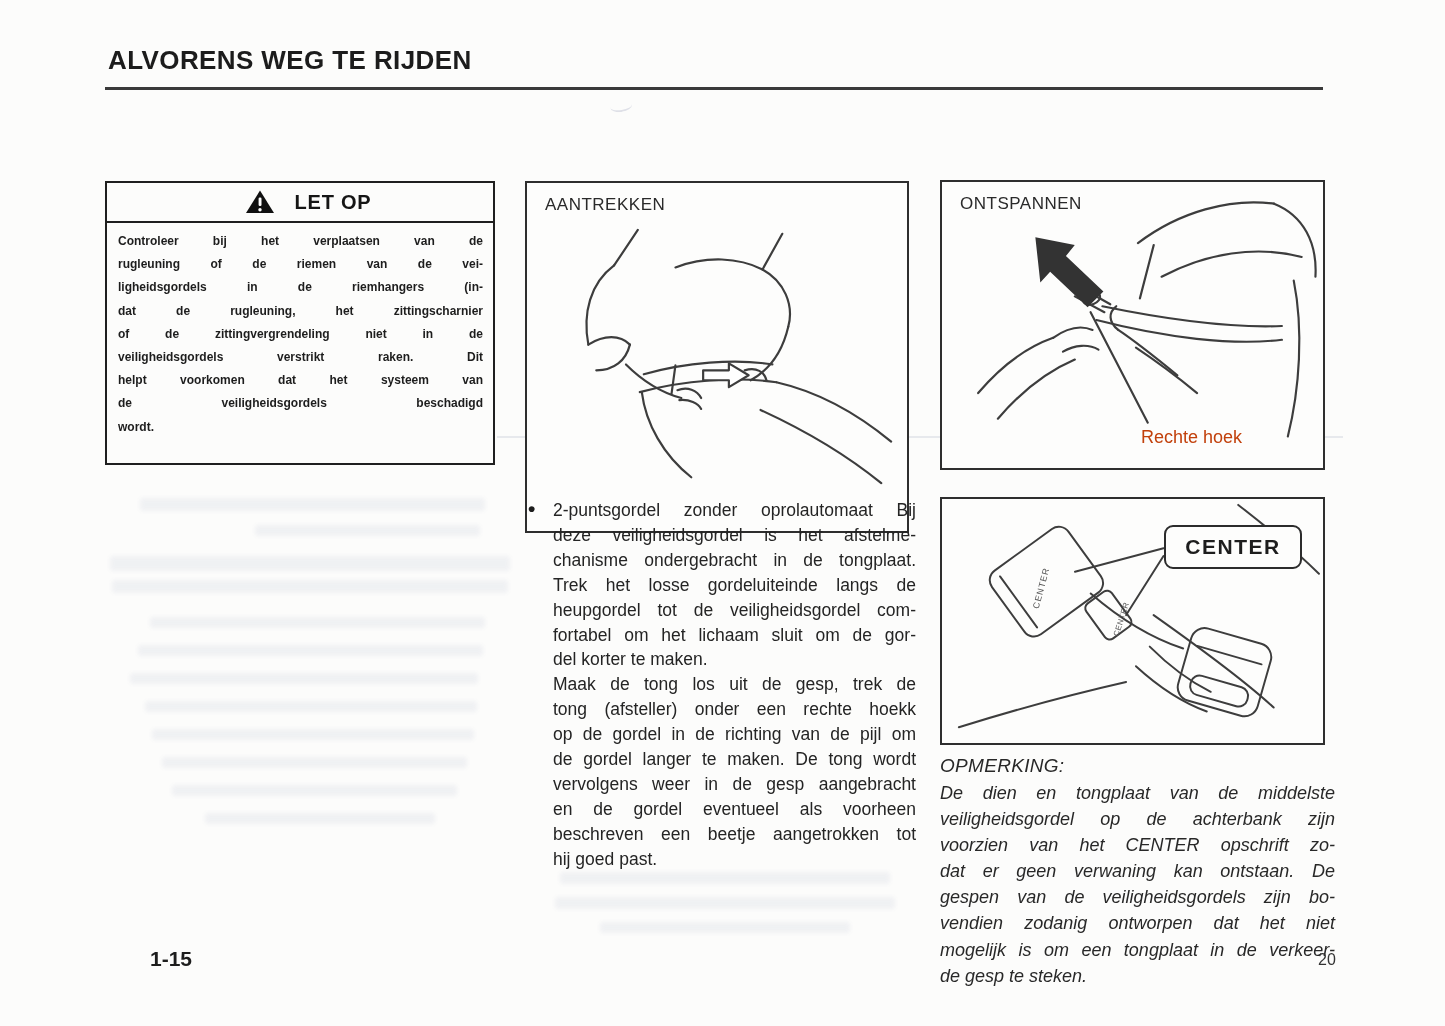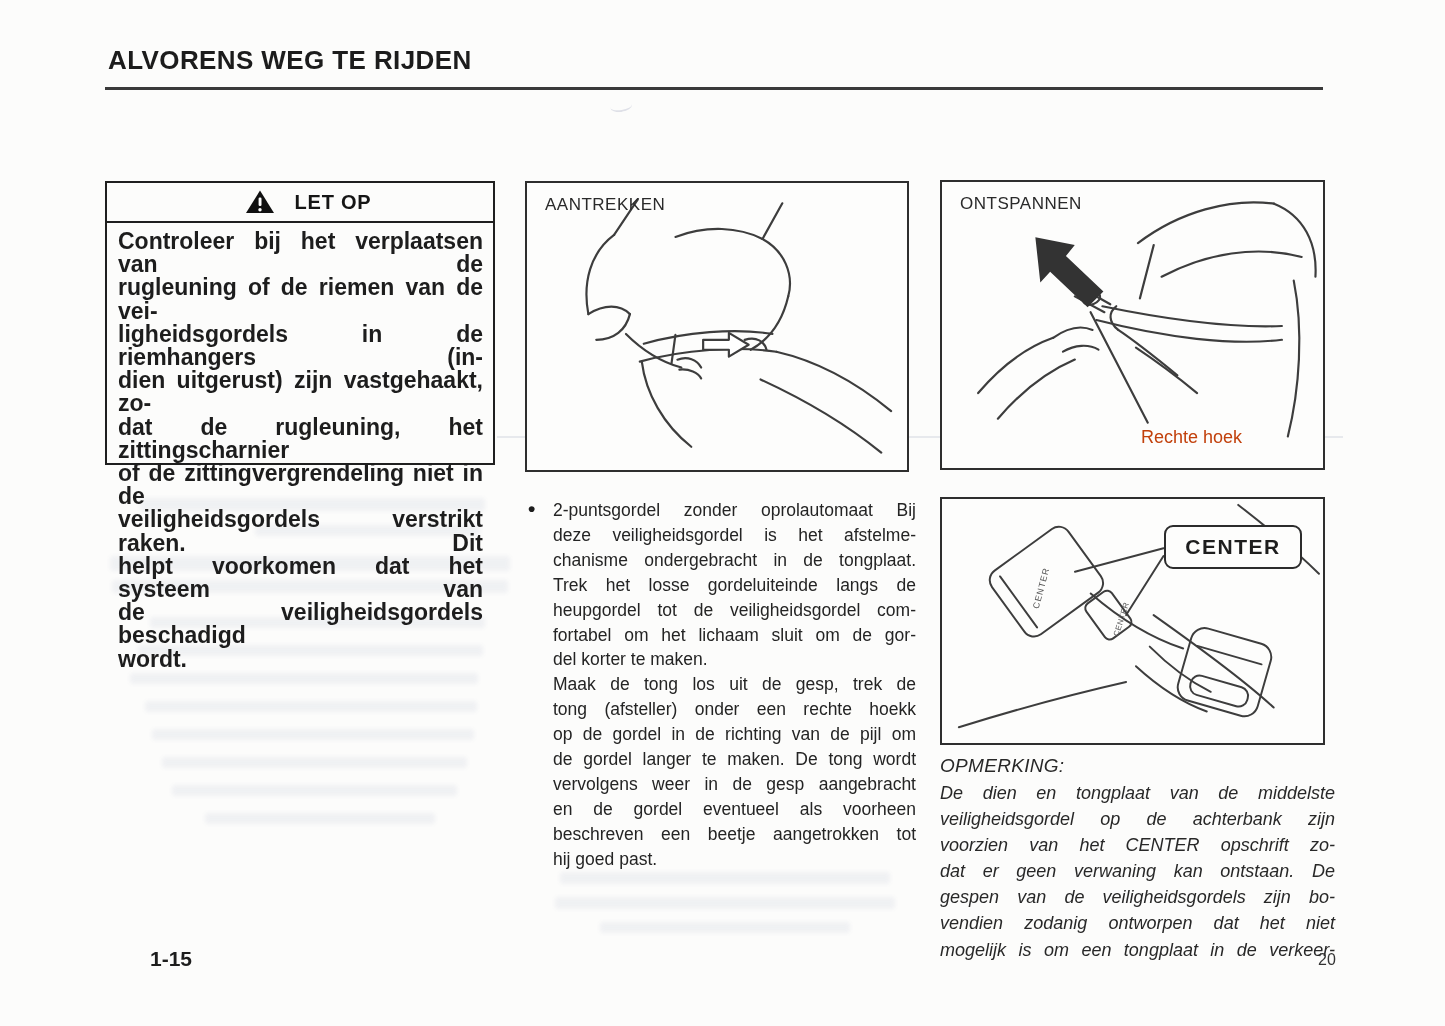--- a/index.html
+++ b/index.html
@@ -24,32 +24,32 @@
     left:105px;top:181px;width:390px;height:284px;
     border:2.5px solid #1f1f1f;background:#fcfcfb;box-sizing:border-box;
   }
   .warning-title-bar{
     height:38px;border-bottom:2.5px solid #1f1f1f;
     display:flex;align-items:center;justify-content:center;gap:19px;padding-left:17px;
   }
   .warning-title{font-size:20px;font-weight:bold;letter-spacing:.8px;color:#151515;}
   .warning-body{
     padding:7px 10px 0 11px;
-    font-size:23px;font-weight:bold;line-height:23.2px;color:#1d1d1d;border-radius:8px;
+    font-size:12px;font-weight:bold;line-height:23.2px;color:#1d1d1d;border-radius:8px;
   }
 
   
   .lines div{text-align:justify;text-align-last:justify;}
   .lines div.nj{text-align-last:left;}
 
   
   .figure{
     border:2px solid #2e2e2e;background:#fdfdfc;box-sizing:border-box;
   }
-  .fig-aantrekken{left:525px;top:181px;width:384px;height:291px;}
+  .fig-aantrekken{left:525px;top:181px;width:384px;height:352px;}
   .fig-ontspannen{left:940px;top:180px;width:385px;height:290px;}
   .fig-center{left:940px;top:497px;width:385px;height:248px;}
   .fig-label{
     position:absolute;left:18px;top:12px;font-size:17px;letter-spacing:.5px;color:#2a2a2a;
   }
   .fig-svg{position:absolute;left:0;top:0;width:100%;height:100%;}
   .fig-caption{
     position:absolute;left:130px;top:245px;width:170px;text-align:right;
     font-size:18px;color:#c2410c;
   }
@@ -110,21 +110,20 @@
       <path d="M15,1.5 L29,24 H1 Z" fill="#101010"></path>
       <rect x="13.6" y="8.5" width="2.9" height="8.5" rx="1.2" fill="#fff"></rect>
       <circle cx="15" cy="20.8" r="1.7" fill="#fff"></circle>
     </svg>
     <span class="warning-title">LET OP</span>
   </div>
   <div class="warning-body lines">
       <div>Controleer bij het verplaatsen van de</div>
       <div>rugleuning of de riemen van de vei-</div>
       <div>ligheidsgordels in de riemhangers (in-</div>
-      <div>dien uitgerust) zijn vastgehaakt, zo-</div>
       <div>dat de rugleuning, het zittingscharnier</div>
       <div>of de zittingvergrendeling niet in de</div>
       <div>veiligheidsgordels verstrikt raken. Dit</div>
       <div>helpt voorkomen dat het systeem van</div>
       <div>de veiligheidsgordels beschadigd</div>
       <div class="nj">wordt.</div>
     </div>
 </div>
 
 <div class="abs figure fig-aantrekken">
@@ -236,17 +235,18 @@
 <div class="abs note-section">
   <div class="note-title">OPMERKING:</div>
   <div class="note-lines lines">
       <div>De dien en tongplaat van de middelste</div>
       <div>veiligheidsgordel op de achterbank zijn</div>
       <div>voorzien van het CENTER opschrift zo-</div>
       <div>dat er geen verwaning kan ontstaan. De</div>
       <div>gespen van de veiligheidsgordels zijn bo-</div>
       <div>vendien zodanig ontworpen dat het niet</div>
       <div>mogelijk is om een tongplaat in de verkeer-</div>
+      <div class="nj">de gesp te steken.</div>
     </div>
 </div>
 
 <div class="abs page-num-left">1-15</div>
 <div class="abs page-num-right">20</div>
 
 </body></html>

